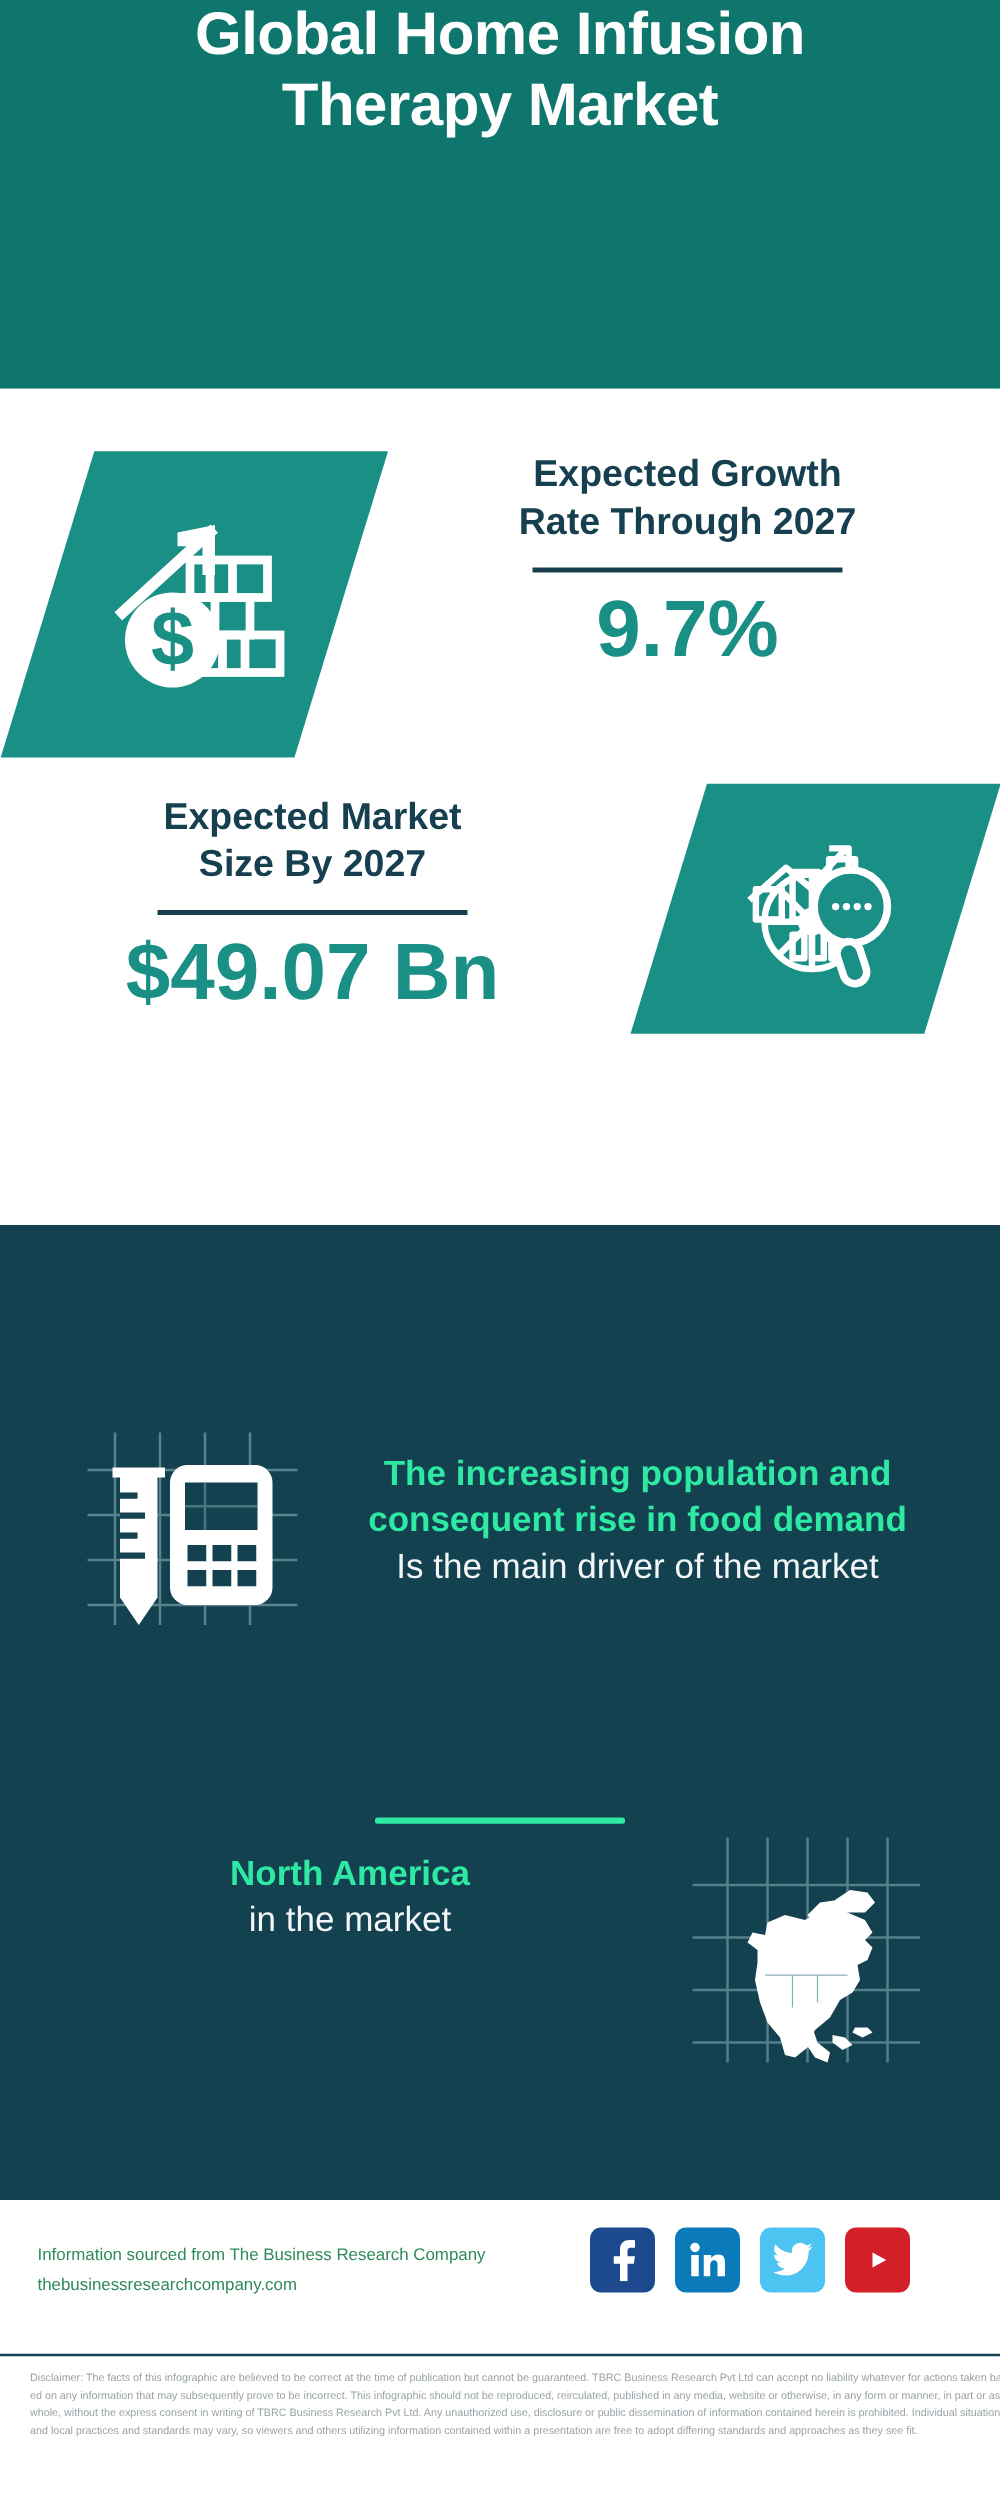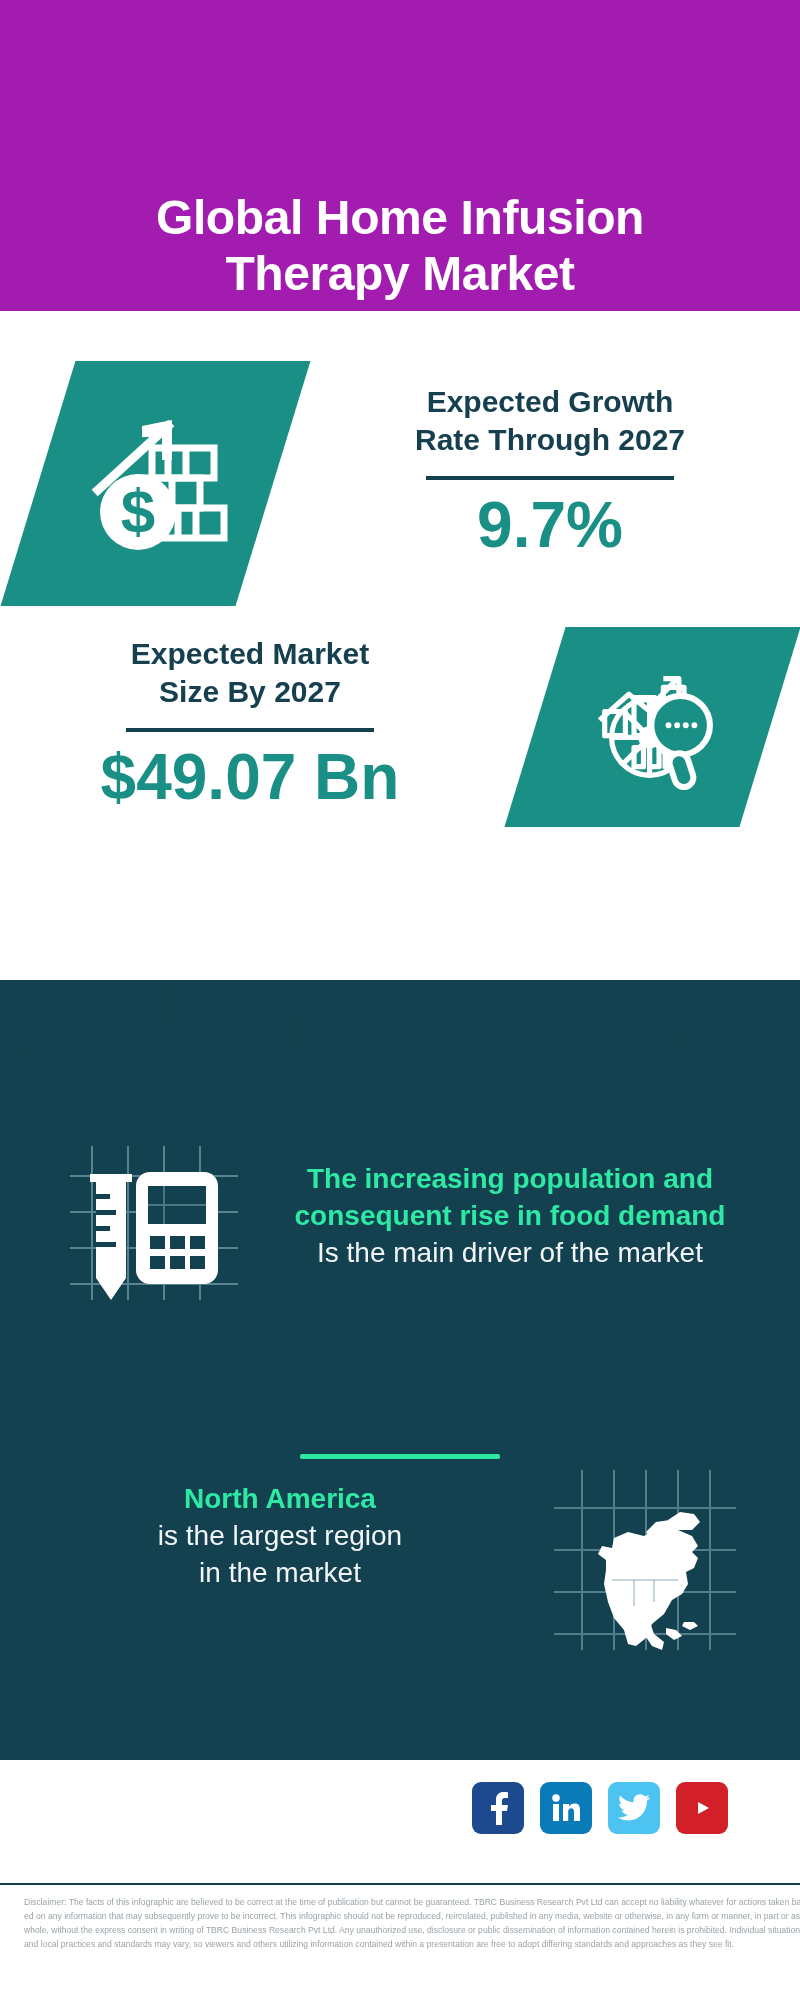--- a/index.html
+++ b/index.html
@@ -6,21 +6,21 @@
   html,body { background:#ffffff; }
   body {
     width:800px; height:2000px; position:relative; overflow:hidden;
     font-family:"Liberation Sans", sans-serif;
     background:#ffffff;
   }
 
   
   #header {
     position:absolute; left:0; top:0; width:800px; height:311px;
-    background:#a21caf; display:flex; align-items:flex-end; justify-content:center;
+    background:#0f766e; display:flex; align-items:flex-start; justify-content:center;
   }
   #header-title {
     color:#ffffff; font-size:48px; font-weight:bold; line-height:1.18;
     text-align:center; letter-spacing:-0.4px; width:680px;
     padding-bottom:8px;
   }
 
   
   #white-mid {
     position:absolute; left:0; top:311px; width:800px; height:669px;
@@ -31,21 +31,21 @@
   #growth-row { position:absolute; left:0; top:50px; width:800px; height:250px; }
   #growth-icon-shape {
     position:absolute; left:38px; top:0px; width:235px; height:245px;
     background:#1a8f85;
     transform:skewX(-17deg);
   }
   #growth-icon-glyph {
     position:absolute; left:38px; top:0px; width:235px; height:245px;
     display:flex; align-items:center; justify-content:center;
   }
-  #growth-text { position:absolute; left:330px; top:22px; width:440px; text-align:center; }
+  #growth-text { position:absolute; left:330px; top:0; width:440px; text-align:center; }
   .label-dark { color:#16404f; font-size:30px; font-weight:bold; line-height:1.28; }
   .value-teal { color:#1a8f85; font-size:64px; font-weight:bold; line-height:1.05; }
   .rule-dark { width:248px; height:4px; background:#16404f; margin:16px auto 12px auto; }
 
   
   #size-row { position:absolute; left:0; top:320px; width:800px; height:250px; }
   #size-text { position:absolute; left:30px; top:4px; width:440px; text-align:center; }
   #size-icon-shape {
     position:absolute; left:535px; top:-4px; width:235px; height:200px;
     background:#1a8f85; transform:skewX(-17deg);
@@ -239,21 +239,20 @@
     </div>
   </div>
 
   <div id="mid-divider-wrap">
     <div id="mid-divider-line"></div>
   </div>
 
   <div id="region-block">
     <div id="region-text">
       <div class="text-mint">North America</div>
-      <div class="text-white">is the largest region</div>
       <div class="text-white">in the market</div>
     </div>
     <svg id="map-icon" viewBox="0 0 190 190">
       <g stroke="#6f9aa6" stroke-width="2" opacity="0.7">
         <line x1="4" y1="46" x2="186" y2="46"></line>
         <line x1="4" y1="88" x2="186" y2="88"></line>
         <line x1="4" y1="130" x2="186" y2="130"></line>
         <line x1="4" y1="172" x2="186" y2="172"></line>
         <line x1="32" y1="8" x2="32" y2="188"></line>
         <line x1="64" y1="8" x2="64" y2="188"></line>
@@ -274,20 +273,24 @@
       <g stroke="#6f9aa6" stroke-width="1" fill="none" opacity="0.8">
         <path d="M62,118 h66"></path>
         <path d="M84,118 v26"></path>
         <path d="M104,118 v22"></path>
       </g>
     </svg>
   </div>
 </div>
 
 <div id="footer">
+  <div id="source-text">
+    <div class="src-line">Information sourced from The Business Research Company</div>
+    <div class="src-line">thebusinessresearchcompany.com</div>
+  </div>
   <div id="socials">
     <div class="social sc-fb">
       <svg width="28" height="34" viewBox="0 0 28 34">
           <path fill="#ffffff" d="M18 34V20h5l1-6h-6v-4c0-1.7.5-2.9 3-2.9h3V1.2C23.4 1.1 21.6 1 19.6 1 15.3 1 12 3.6 12 8.4V14H7v6h5v14z"></path>
         </svg>
     </div>
     <div class="social sc-li">
       <svg width="32" height="32" viewBox="0 0 32 32">
         <rect x="3" y="12" width="6" height="17" fill="#ffffff"></rect>
         <circle cx="6" cy="6" r="3.8" fill="#ffffff"></circle>

